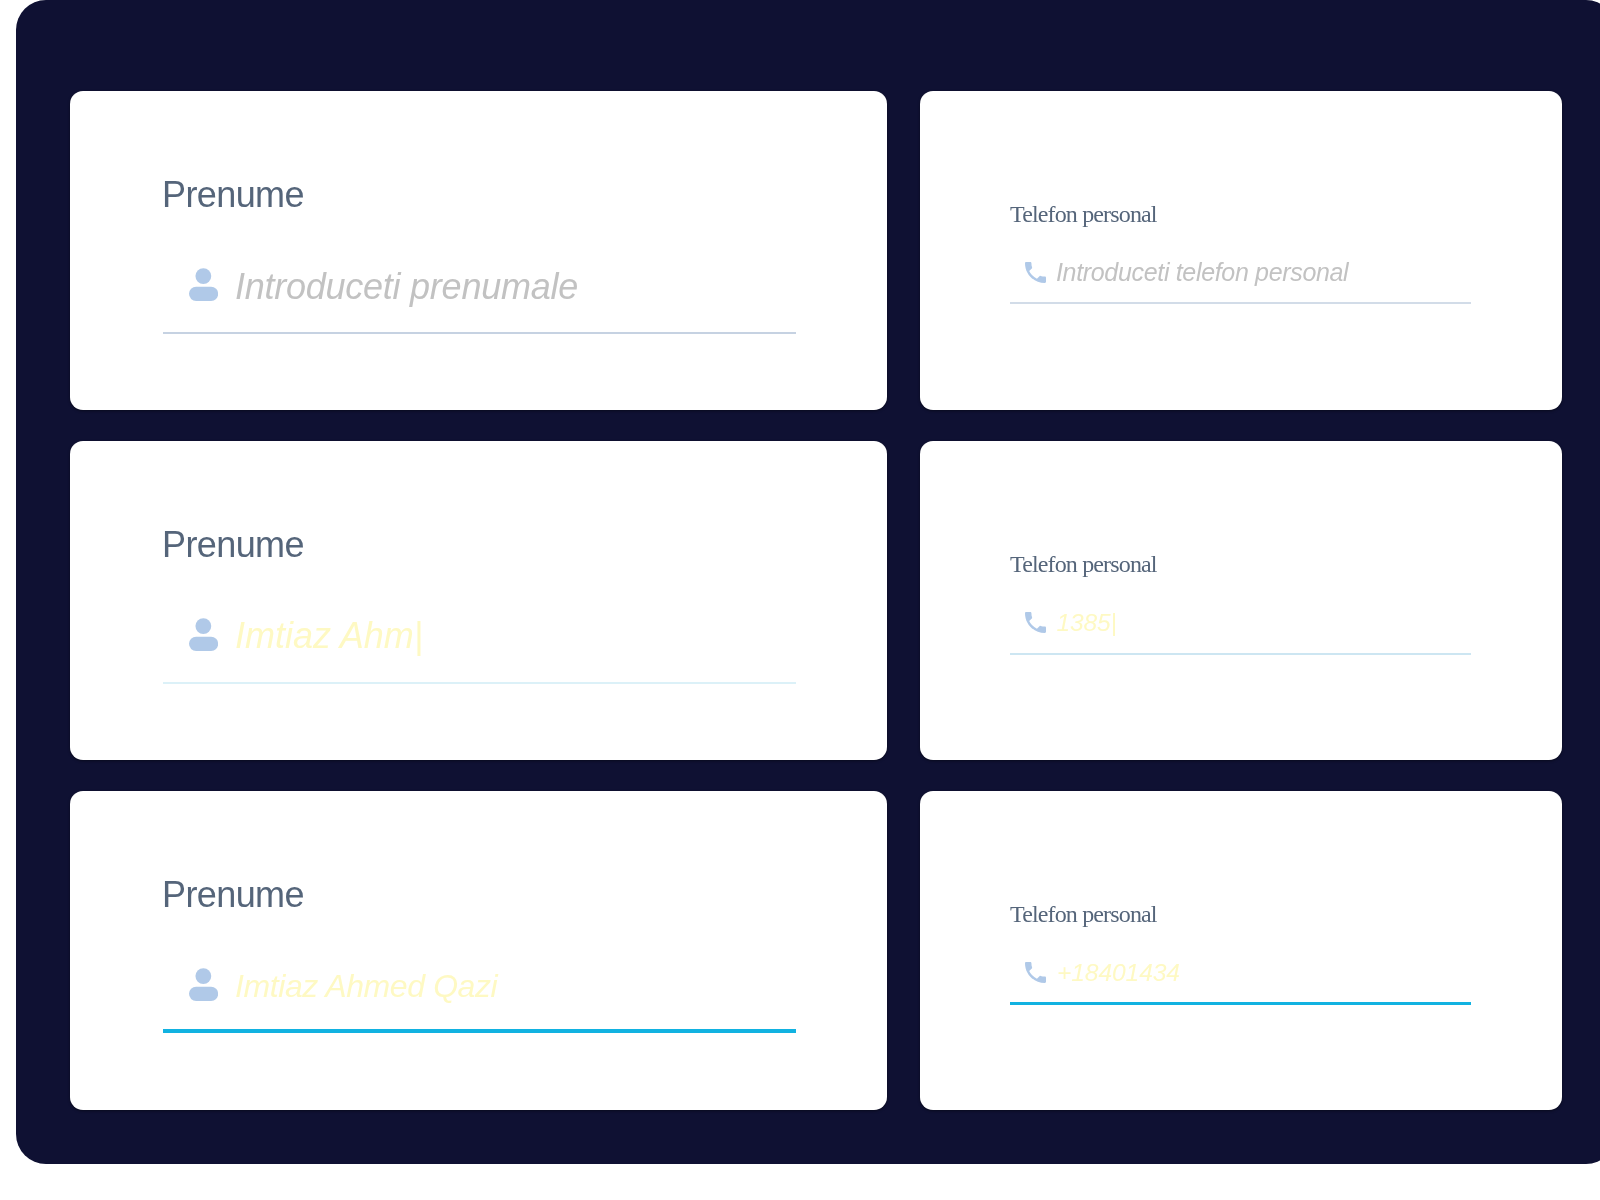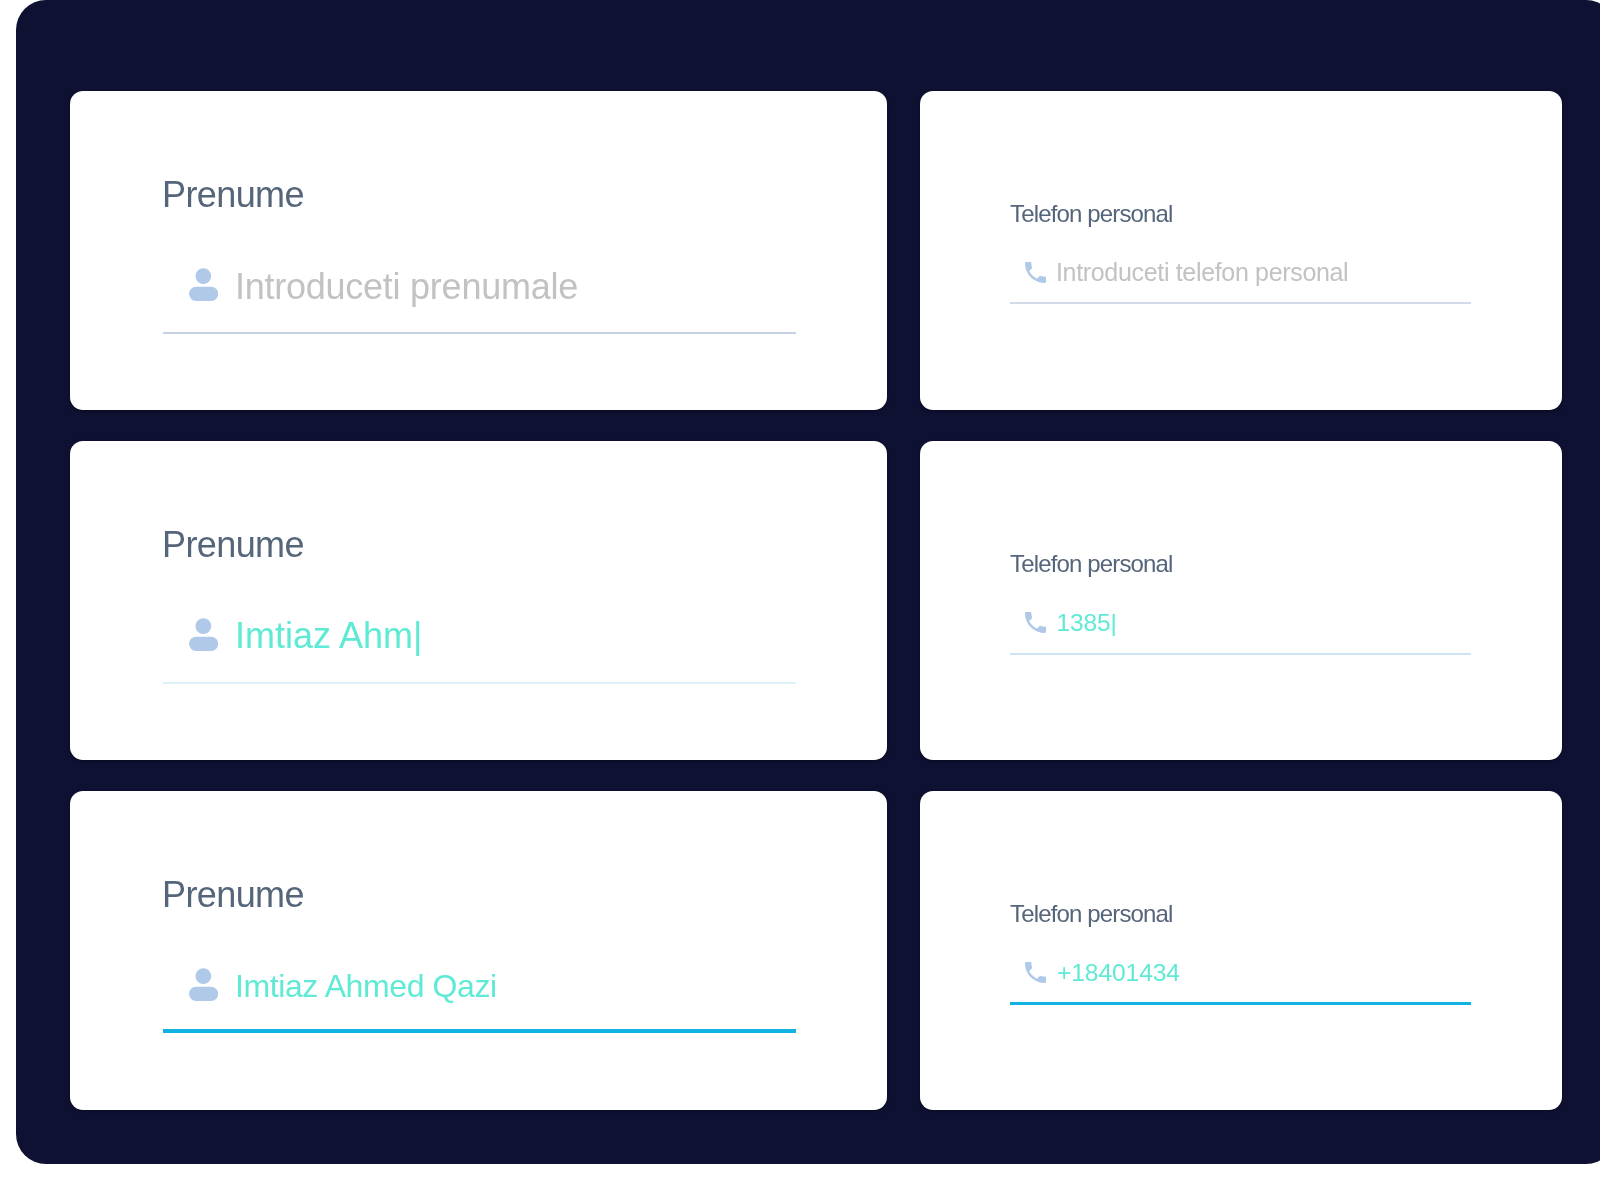--- a/index.html
+++ b/index.html
@@ -29,27 +29,27 @@
   .row-1 { top: 90.5px;  height: 319.5px; }
   .row-2 { top: 440.5px; height: 319.5px; }
   .row-3 { top: 790.5px; height: 319.5px; }
 
   .label {
     position: absolute;
     color: #55657a;
     white-space: nowrap;
   }
   .label.lg { font-size: 36px;   line-height: 36px; letter-spacing: -0.6px; }
-  .label.sm { font-size: 24px;   line-height: 24px; letter-spacing: -0.85px; }
+  .label.sm { font-size: 24px;   line-height: 24px; letter-spacing: -0.85px; font-family: Liberation Serif, serif; }
 
   .inputrow { position: absolute; left: 0; top: 0; width: 0; height: 0; }
   .ic  { position: absolute; display: block; }
-  .txt { position: absolute; white-space: pre; display: block; }
+  .txt { position: absolute; white-space: pre; display: block; font-style: italic; }
   .txt.ph { color: #c2c2c2; }
-  .txt.vv { color: #5eead4; }
+  .txt.vv { color: #fef9c3; }
 
   .underline { position: absolute; }
   .underline.idle   { background: #c6d2e2; height: 2px; }
   .underline.idle2  { background: #d2dce8; height: 2px; }
   .underline.hover  { background: #dcf1f8; height: 2px; }
   .underline.hover2 { background: #cde6f2; height: 2px; }
   .underline.active { background: #11b2e1; height: 3.5px; }
   .underline.active2{ background: #11b2e1; height: 2.8px; }
 </style>
 </head>

